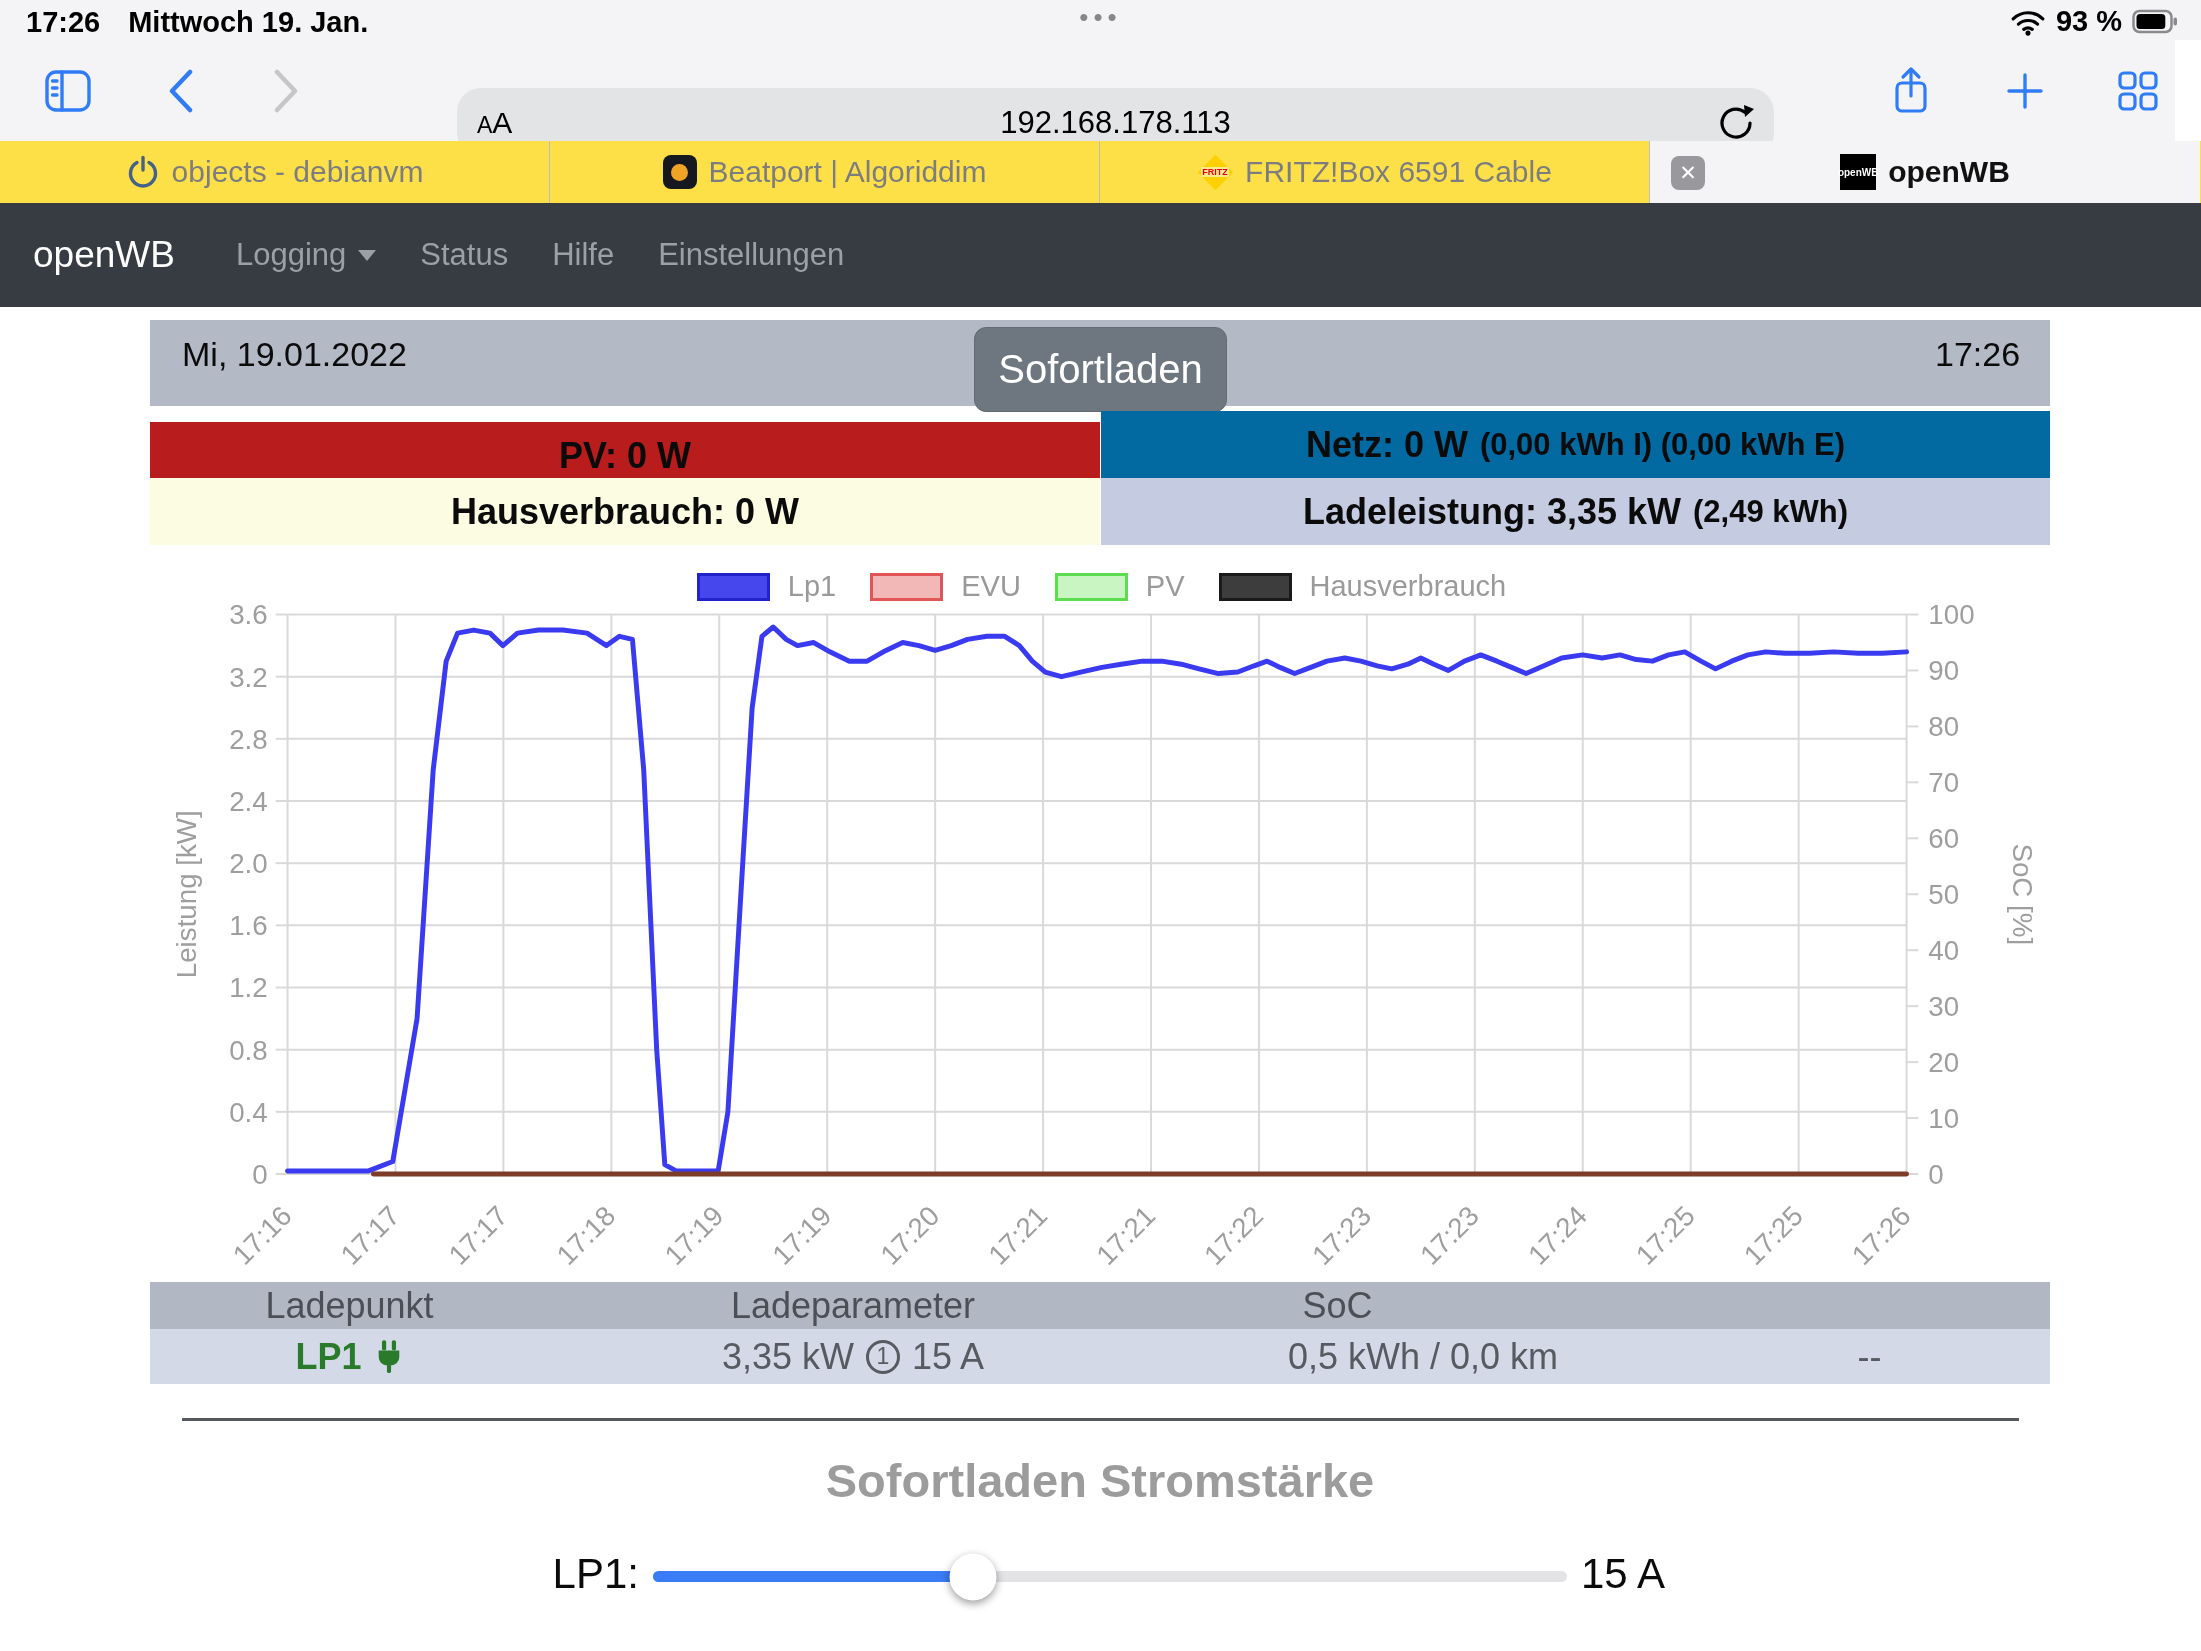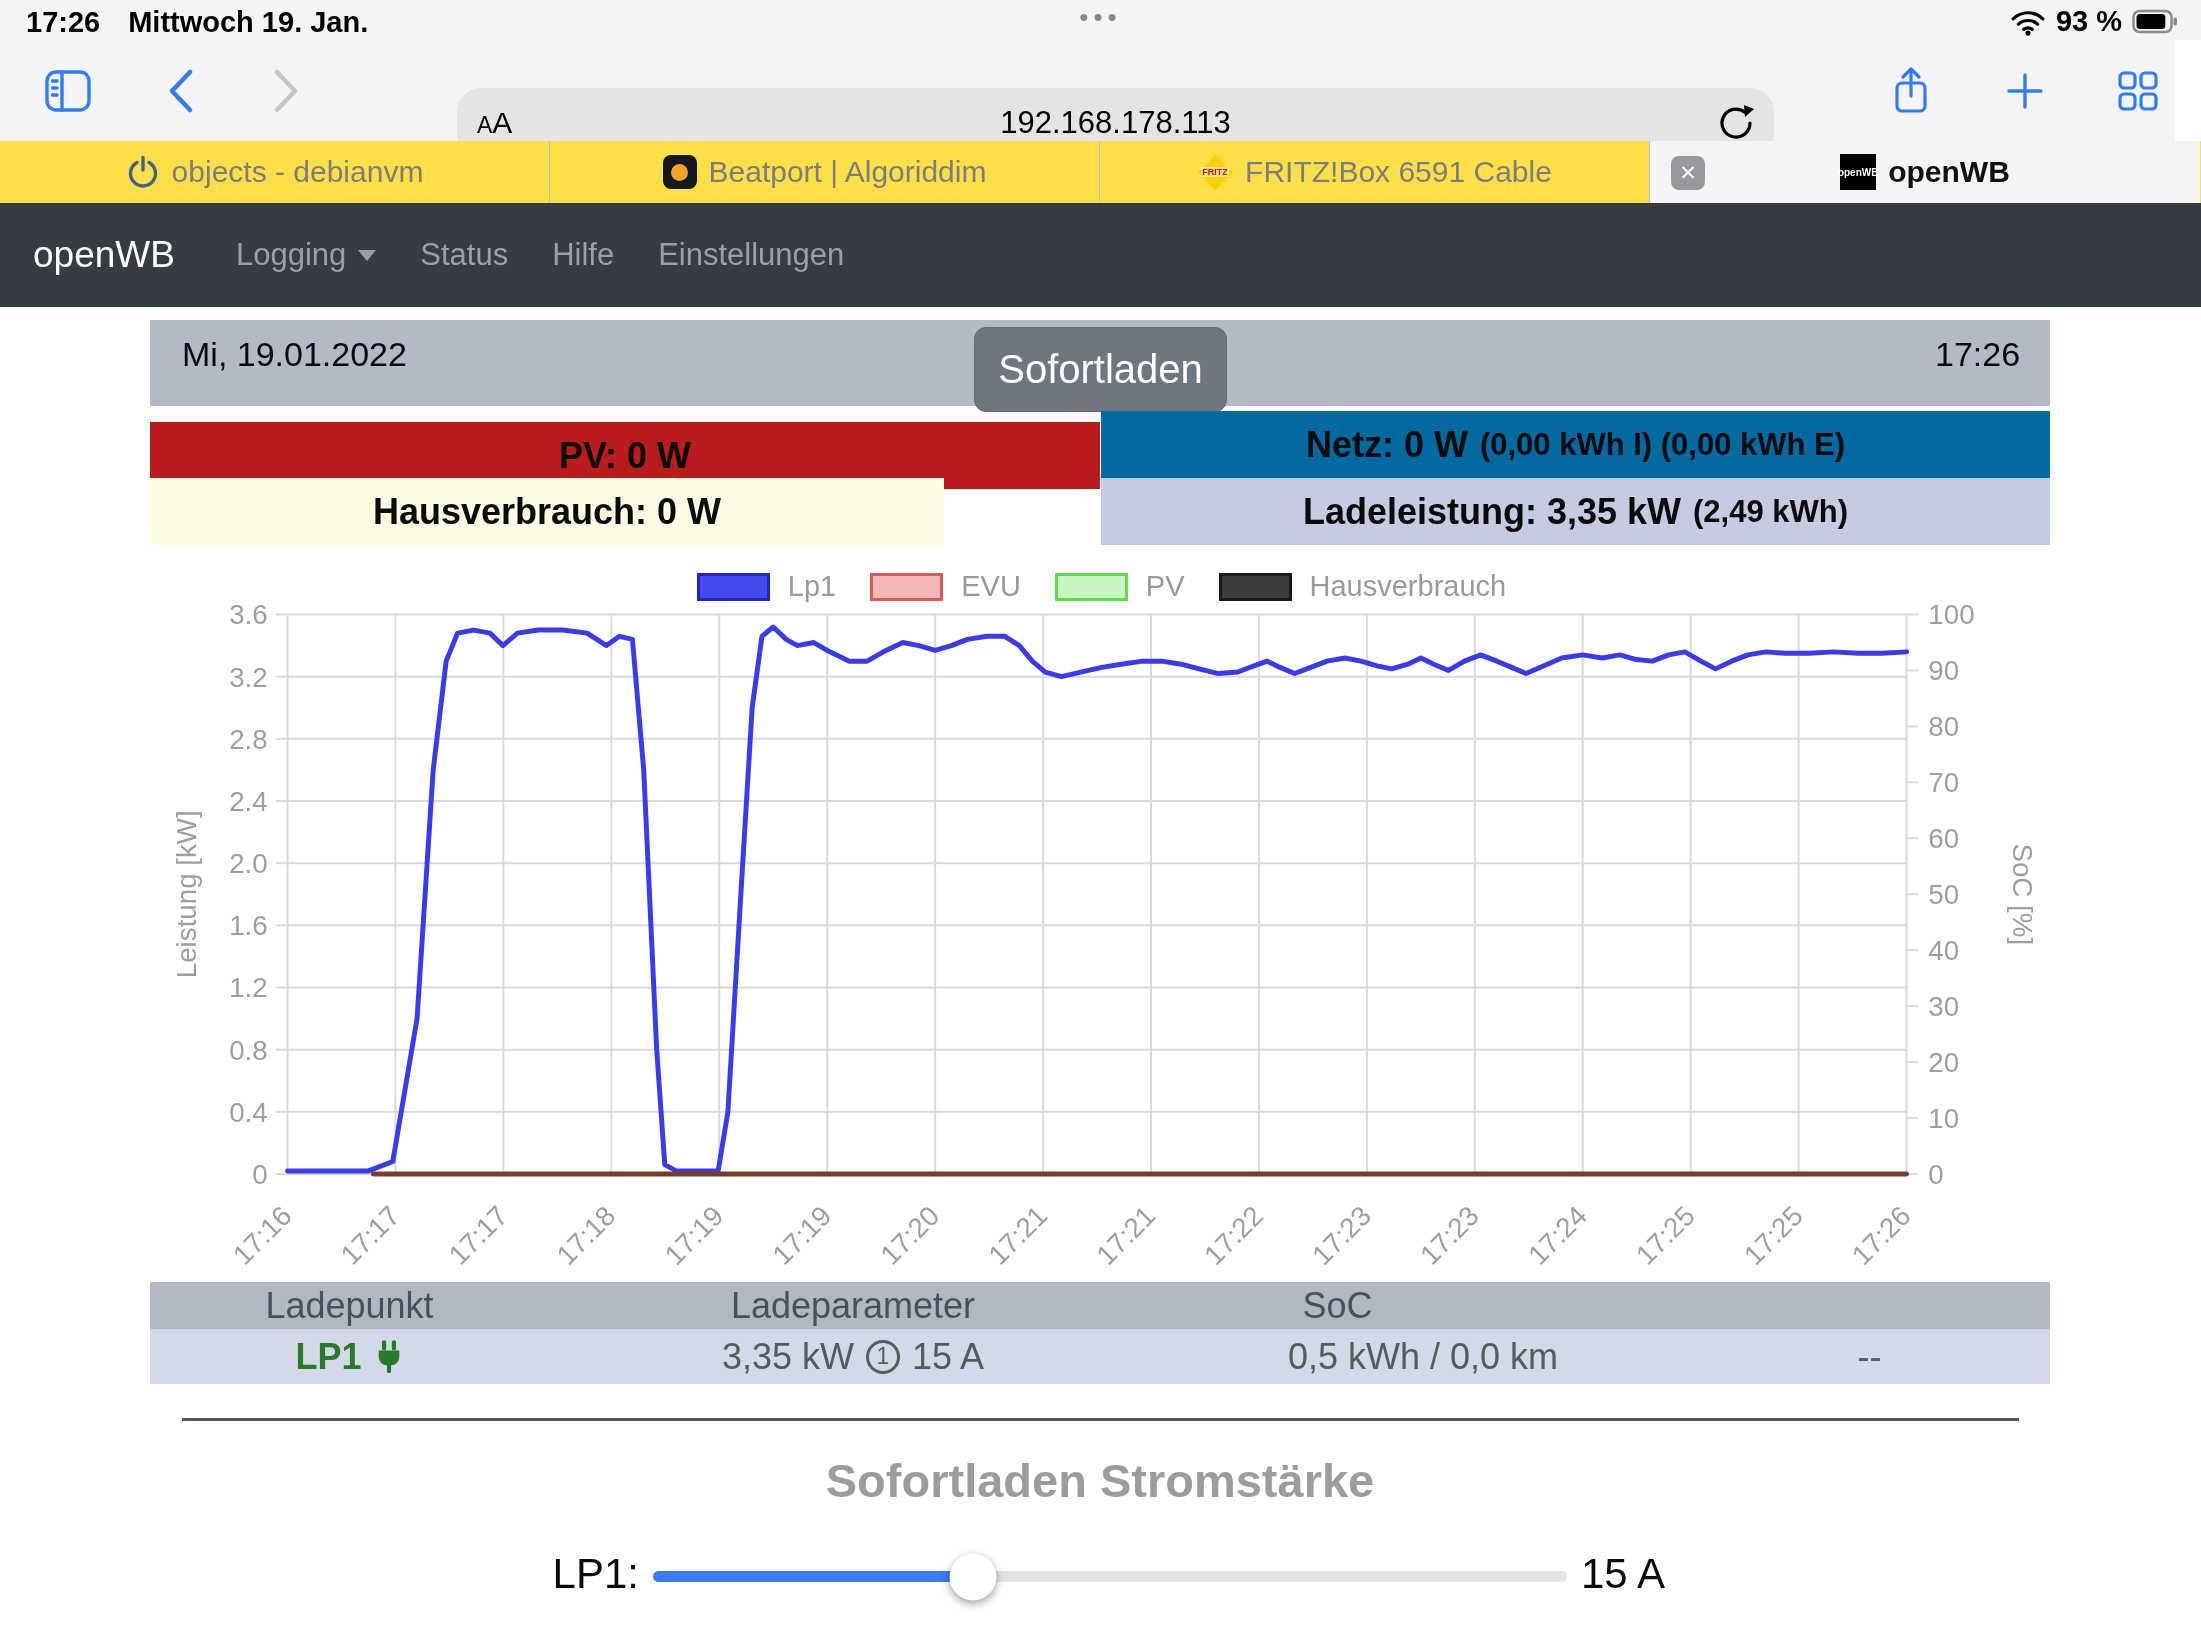--- a/index.html
+++ b/index.html
@@ -219,21 +219,21 @@
 <div class="abs hb-time">17:26</div>
 <div class="abs hb-btn">Sofortladen</div>
 
 <div class="abs cell" id="cell-pv" style="left: 150px; top: 411px; width: 950px; background: #b91c1c; margin-top: 11px;">
   <span class="main">PV: 0 W</span>
 </div>
 <div class="abs cell" id="cell-netz" style="left: 1101px; top: 411px; width: 949px; background: #0369a1;">
   <span class="main">Netz: 0 W</span>
     <span class="extra">(0,00 kWh I) (0,00 kWh E)</span>
 </div>
-<div class="abs cell" id="cell-haus" style="left: 150px; top: 478px; width: 794px; background: rgb(252, 252, 226);">
+<div class="abs cell" id="cell-haus" style="left: 150px; top: 478px; width: 950px; background: rgb(252, 252, 226);">
   <span class="main">Hausverbrauch: 0 W</span>
 </div>
 <div class="abs cell" id="cell-lade" style="left: 1101px; top: 478px; width: 949px; background: rgb(197, 204, 225);">
   <span class="main">Ladeleistung: 3,35 kW</span>
     <span class="extra">(2,49 kWh)</span>
 </div>
 
 <div class="abs chart">
   <div class="legend" id="chart-legend">
       <span class="leg-item">

